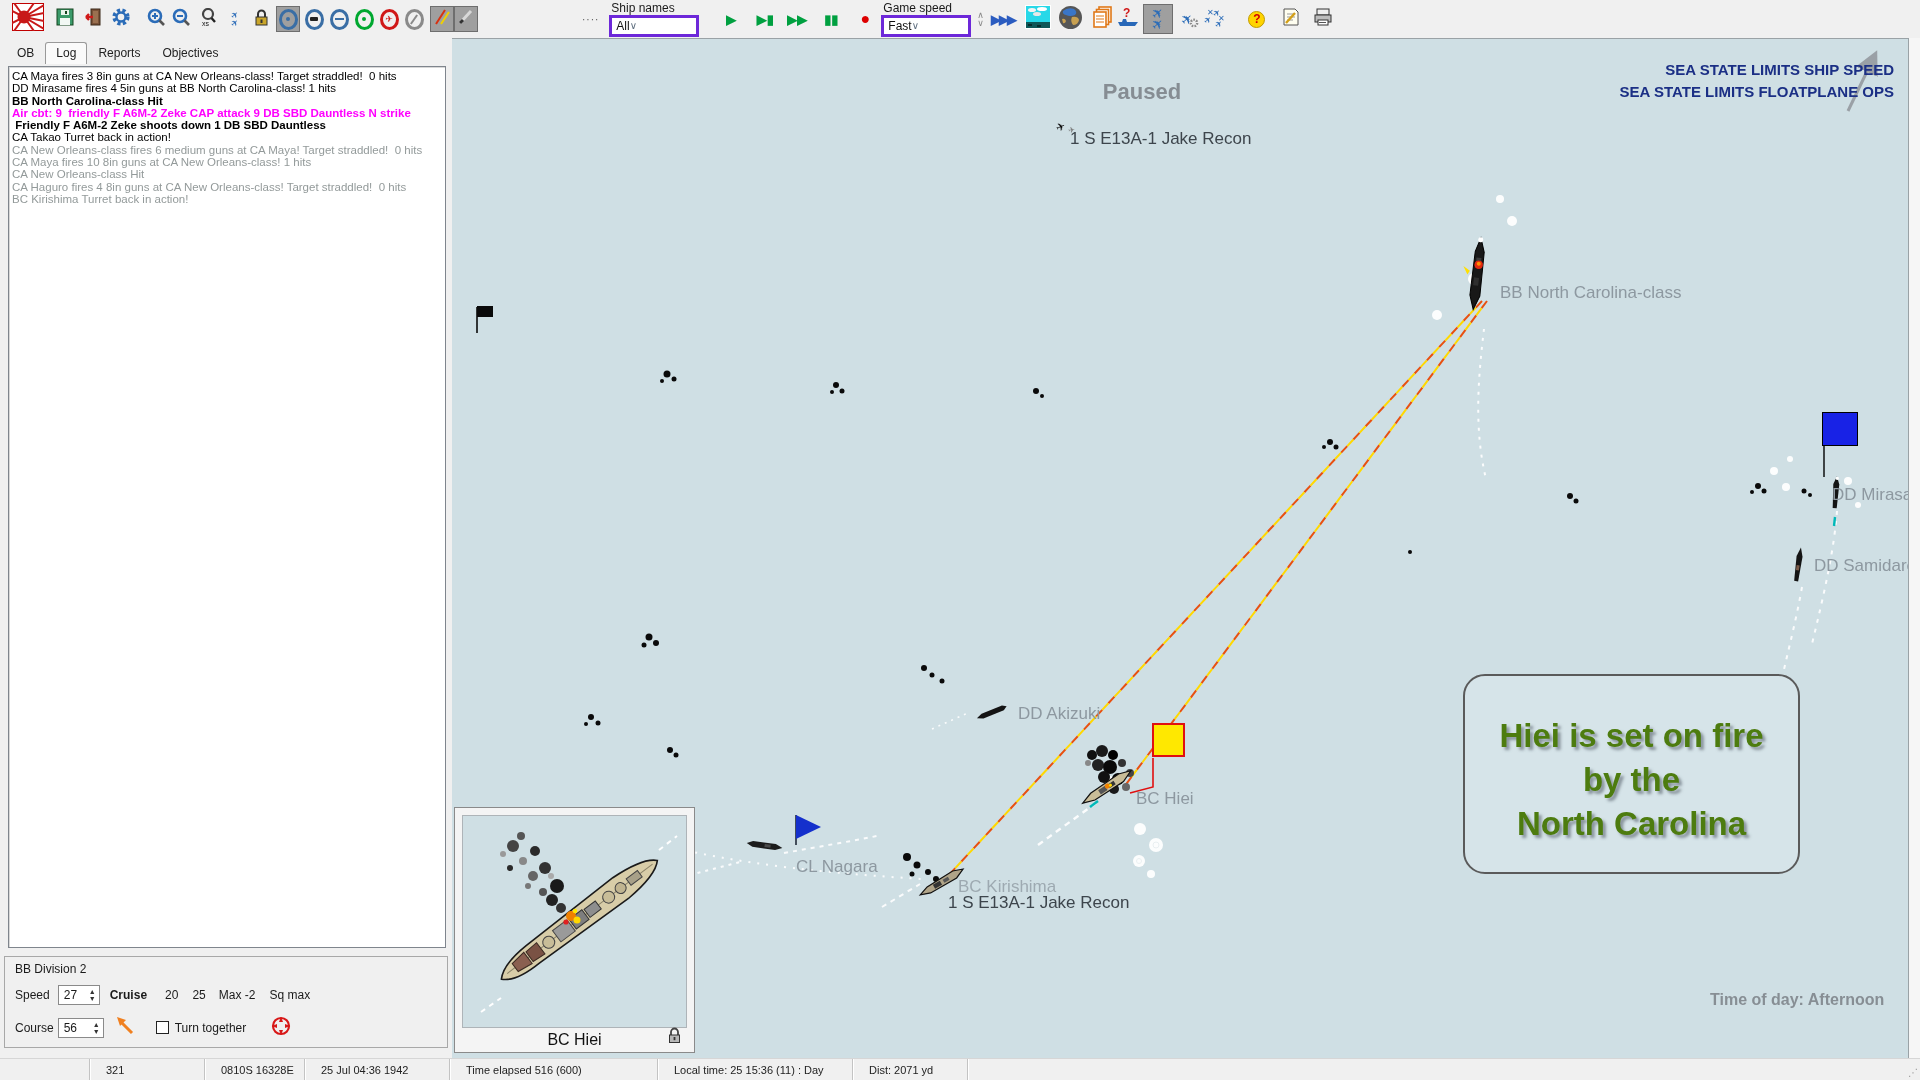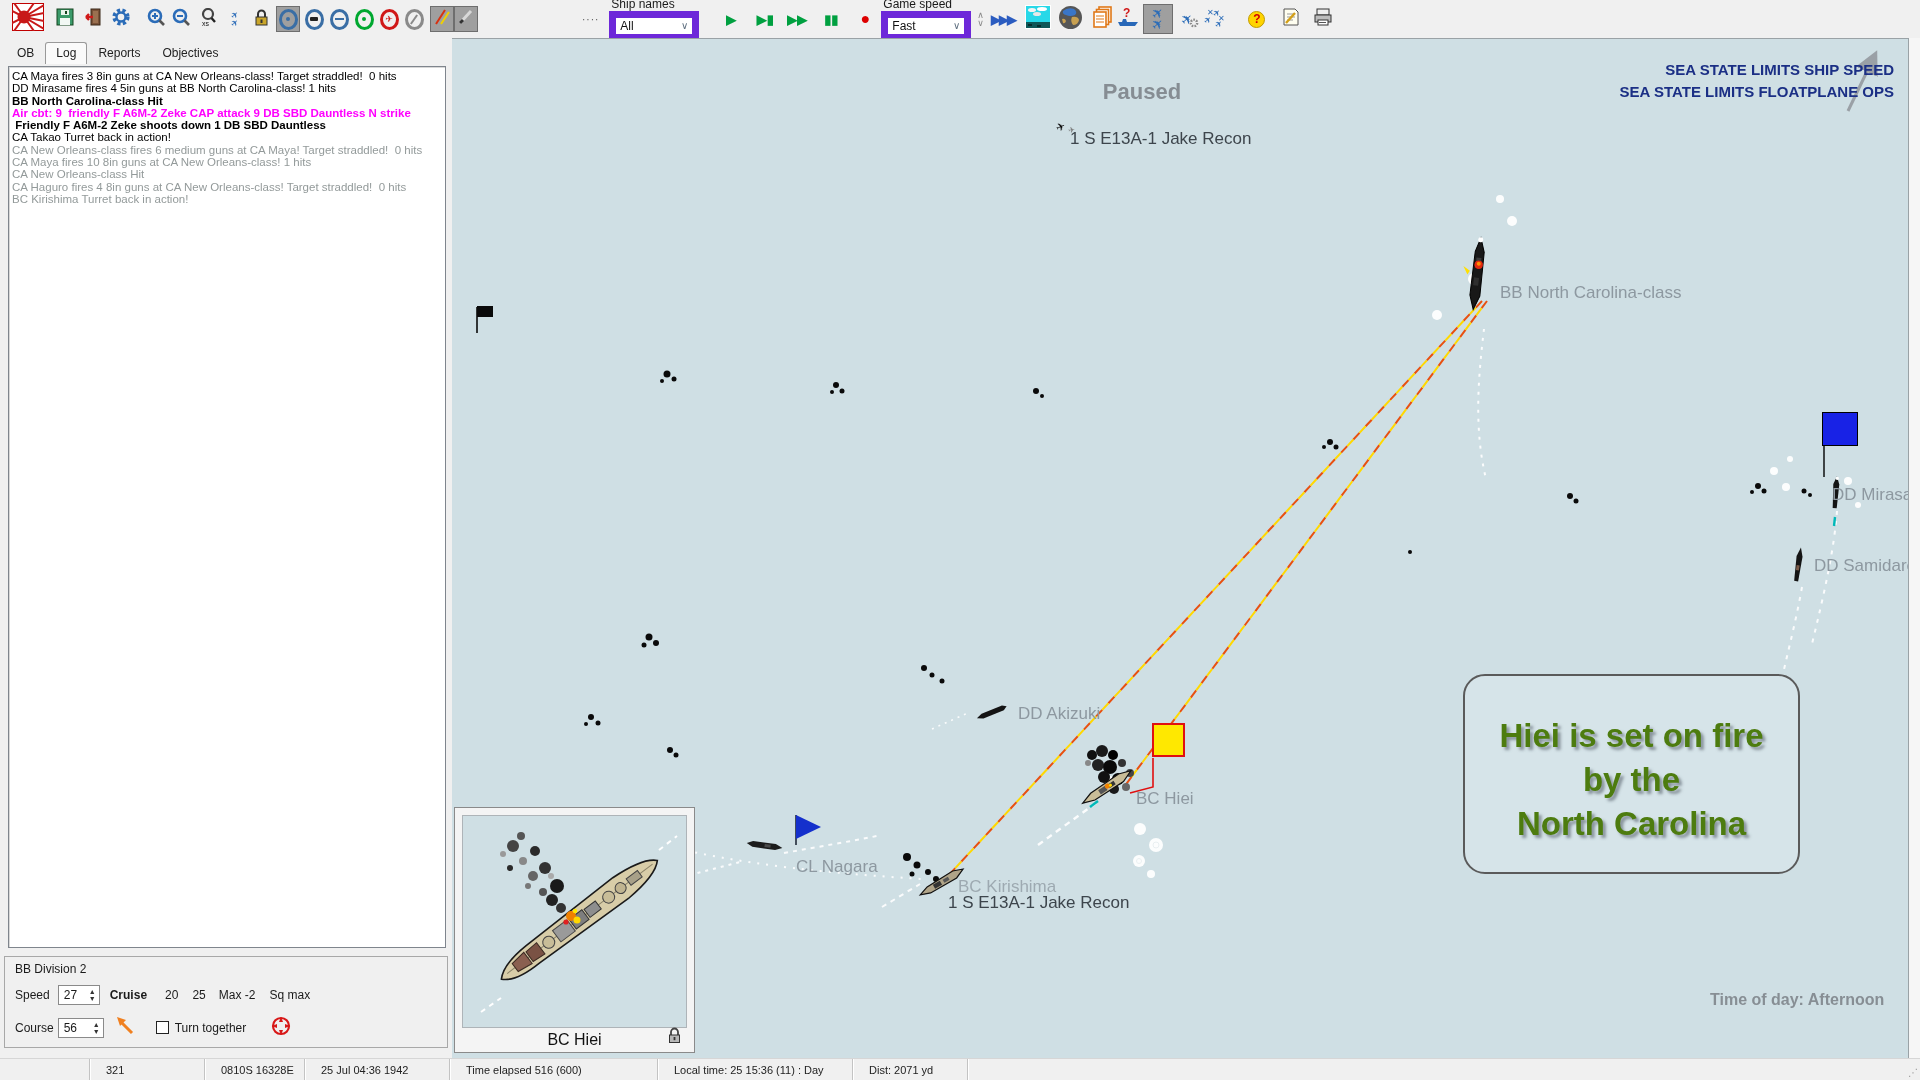--- a/index.html
+++ b/index.html
@@ -14,23 +14,23 @@
   .tbtn.pressed { background:#9f9f9f; border:1px solid #6e6e6e; }
   .plane-glyph { color:#2b6cb8; display:inline-block; transform:rotate(-42deg); font-size:14px; }
   .plane-glyph.small { font-size:9px; }
   .ring { display:inline-flex; align-items:center; justify-content:center;
     width:19px; height:21px; border-radius:50%; border:3px solid #3a6ea5; }
   .ring .dot { width:4px; height:4px; border-radius:50%; background:#3a6ea5; }
   .ring.green { border-color:#00a830; } .ring.green .dot{ background:#00a830; }
   .ring.red { border-color:#d01818; } .ring.gray { border-color:#8a8a8a; }
   .combo-group { display:flex; flex-direction:column; margin-left:8px; }
   .combo-label { font-size:12px; color:#1a1a1a; line-height:13px; padding-left:2px; }
-  .combo { width:90px; height:19px; background:#fff; border:7px solid #6d28d9;
+  .combo { width:90px; height:19px; background:#fff; border:3px solid #6d28d9;
     font-size:12px; color:#111; display:flex; align-items:center; padding:8px 4px;
-    justify-content:space-between; }
+    justify-content:flex-start; }
   .combo .carat { color:#607080; font-size:10px; }
   .tglyph { font-size:13px; font-weight:bold; }
   .green { color:#00a040; } .redrec { color:#dd0000; font-size:16px; }
   .blue3 { color:#2b5cc0; letter-spacing:-2px; font-size:13px; font-weight:bold; }
   .chevcol { display:flex; flex-direction:column; line-height:8px; margin-left:6px; }
   .chevcol span { font-size:9px; color:#888; cursor:default; }
   .help-circ { width:17px; height:17px; border-radius:50%; background:#ffd400;
     border:1px solid #c09a00; color:#d00000; font-weight:bold; font-size:12px;
     display:flex; align-items:center; justify-content:center; }
   .dotsgrip { font-size:10px; color:#555; letter-spacing:1px; }

